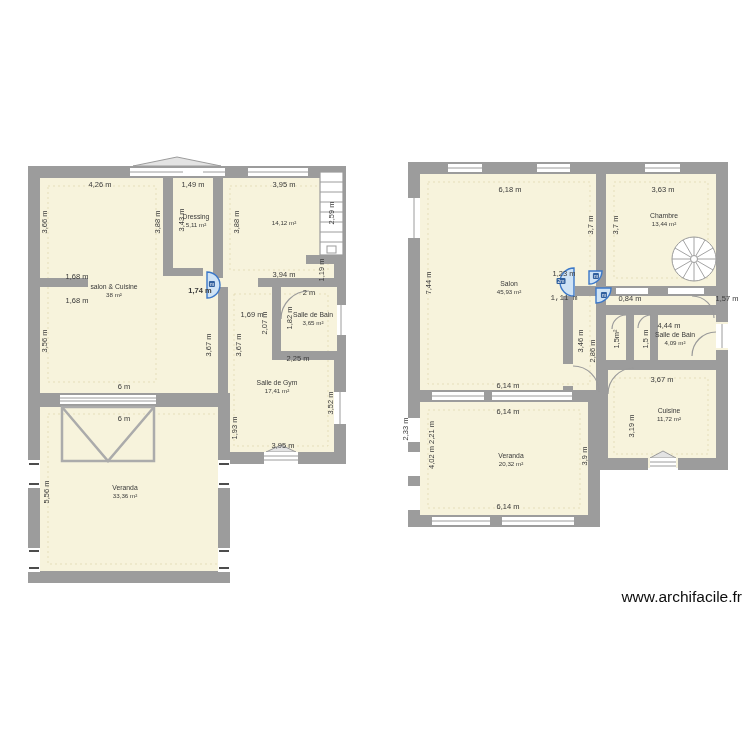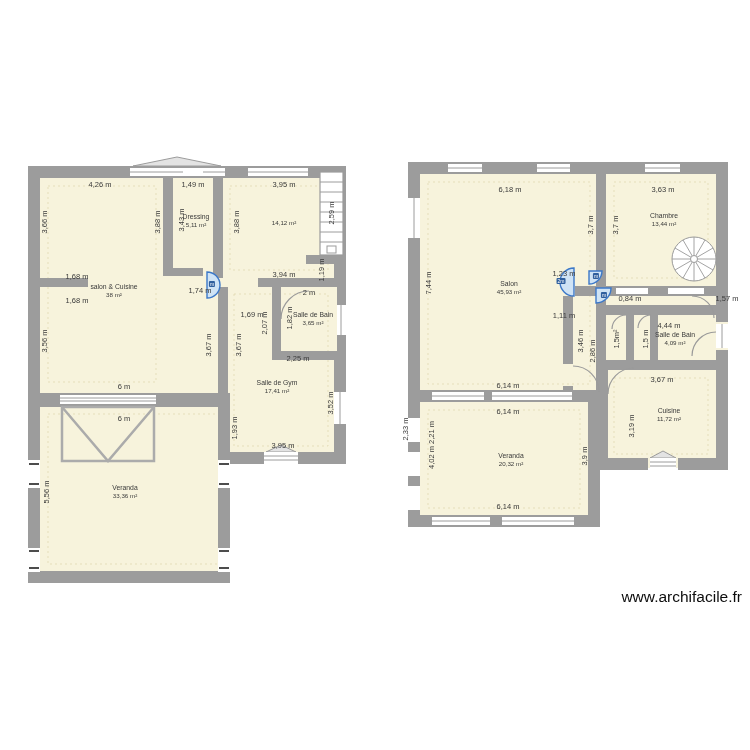--- a/index.html
+++ b/index.html
@@ -241,21 +241,21 @@
       <span class="dim" style="left: 100px; top: 184px;">4,26 m</span>
       <span class="dim" style="left: 193px; top: 184px;">1,49 m</span>
       <span class="dim" style="left: 284px; top: 184px;">3,95 m</span>
       <span class="dim v" style="left: 44px; top: 222px;">3,66 m</span>
       <span class="dim v" style="left: 157px; top: 222px;">3,88 m</span>
       <span class="dim v" style="left: 181px; top: 220px;">3,43 m</span>
       <span class="dim v" style="left: 236px; top: 222px;">3,88 m</span>
       <span class="dim v" style="left: 331px; top: 213px;">2,59 m</span>
       <span class="dim" style="left: 77px; top: 276px;">1,68 m</span>
       <span class="dim" style="left: 77px; top: 300px;">1,68 m</span>
-      <span class="dim" style="left: 200px; top: 290px;">1,74 m</span>
+      <span class="dim" style="left: 200px; top: 290px; font-weight: bold;">1,74 m</span>
       <span class="dim" style="left: 284px; top: 274px;">3,94 m</span>
       <span class="dim v" style="left: 321px; top: 270px;">1,19 m</span>
       <span class="dim" style="left: 252px; top: 298px; margin-top: 16px;">1,69 m</span>
       <span class="dim" style="left: 309px; top: 292px;">2 m</span>
       <span class="dim v" style="left: 264px; top: 323px;">2,07 m</span>
       <span class="dim v" style="left: 289px; top: 318px;">1,82 m</span>
       <span class="dim v" style="left: 44px; top: 341px;">3,56 m</span>
       <span class="dim v" style="left: 208px; top: 345px;">3,67 m</span>
       <span class="dim v" style="left: 238px; top: 345px;">3,67 m</span>
       <span class="dim" style="left: 298px; top: 358px;">2,25 m</span>
@@ -288,21 +288,21 @@
         <div class="rn">Veranda</div>
         <div class="ra">33,36 m²</div>
       </div>
       <span class="dtag" style="left: 212px; top: 284px;">m</span>
       <span class="dim" style="left: 510px; top: 189px;">6,18 m</span>
       <span class="dim" style="left: 663px; top: 189px; text-align: center;">3,63 m</span>
       <span class="dim v" style="left: 428px; top: 283px;">7,44 m</span>
       <span class="dim v" style="left: 590px; top: 225px;">3,7 m</span>
       <span class="dim v" style="left: 615px; top: 225px;">3,7 m</span>
       <span class="dim" style="left: 564px; top: 273px;">1,23 m</span>
-      <span class="dim" style="left: 564px; top: 315px;">1,11 m</span>
+      <span class="dim" style="left: 564px; top: 298px; font-family: Liberation Mono, monospace;">1,11 m</span>
       <span class="dim" style="left: 630px; top: 298px;">0,84 m</span>
       <span class="dim" style="left: 683px; top: 298px; margin-left: 44px;">1,57 m</span>
       <span class="dim" style="left: 669px; top: 325px;">4,44 m</span>
       <span class="dim v" style="left: 580px; top: 341px;">3,46 m</span>
       <span class="dim v" style="left: 592px; top: 351px;">2,86 m</span>
       <span class="dim v" style="left: 616px; top: 339px;">1,5m²</span>
       <span class="dim v" style="left: 645px; top: 339px;">1,5 m</span>
       <span class="dim" style="left: 662px; top: 379px;">3,67 m</span>
       <span class="dim" style="left: 508px; top: 385px;">6,14 m</span>
       <span class="dim" style="left: 508px; top: 411px;">6,14 m</span>

